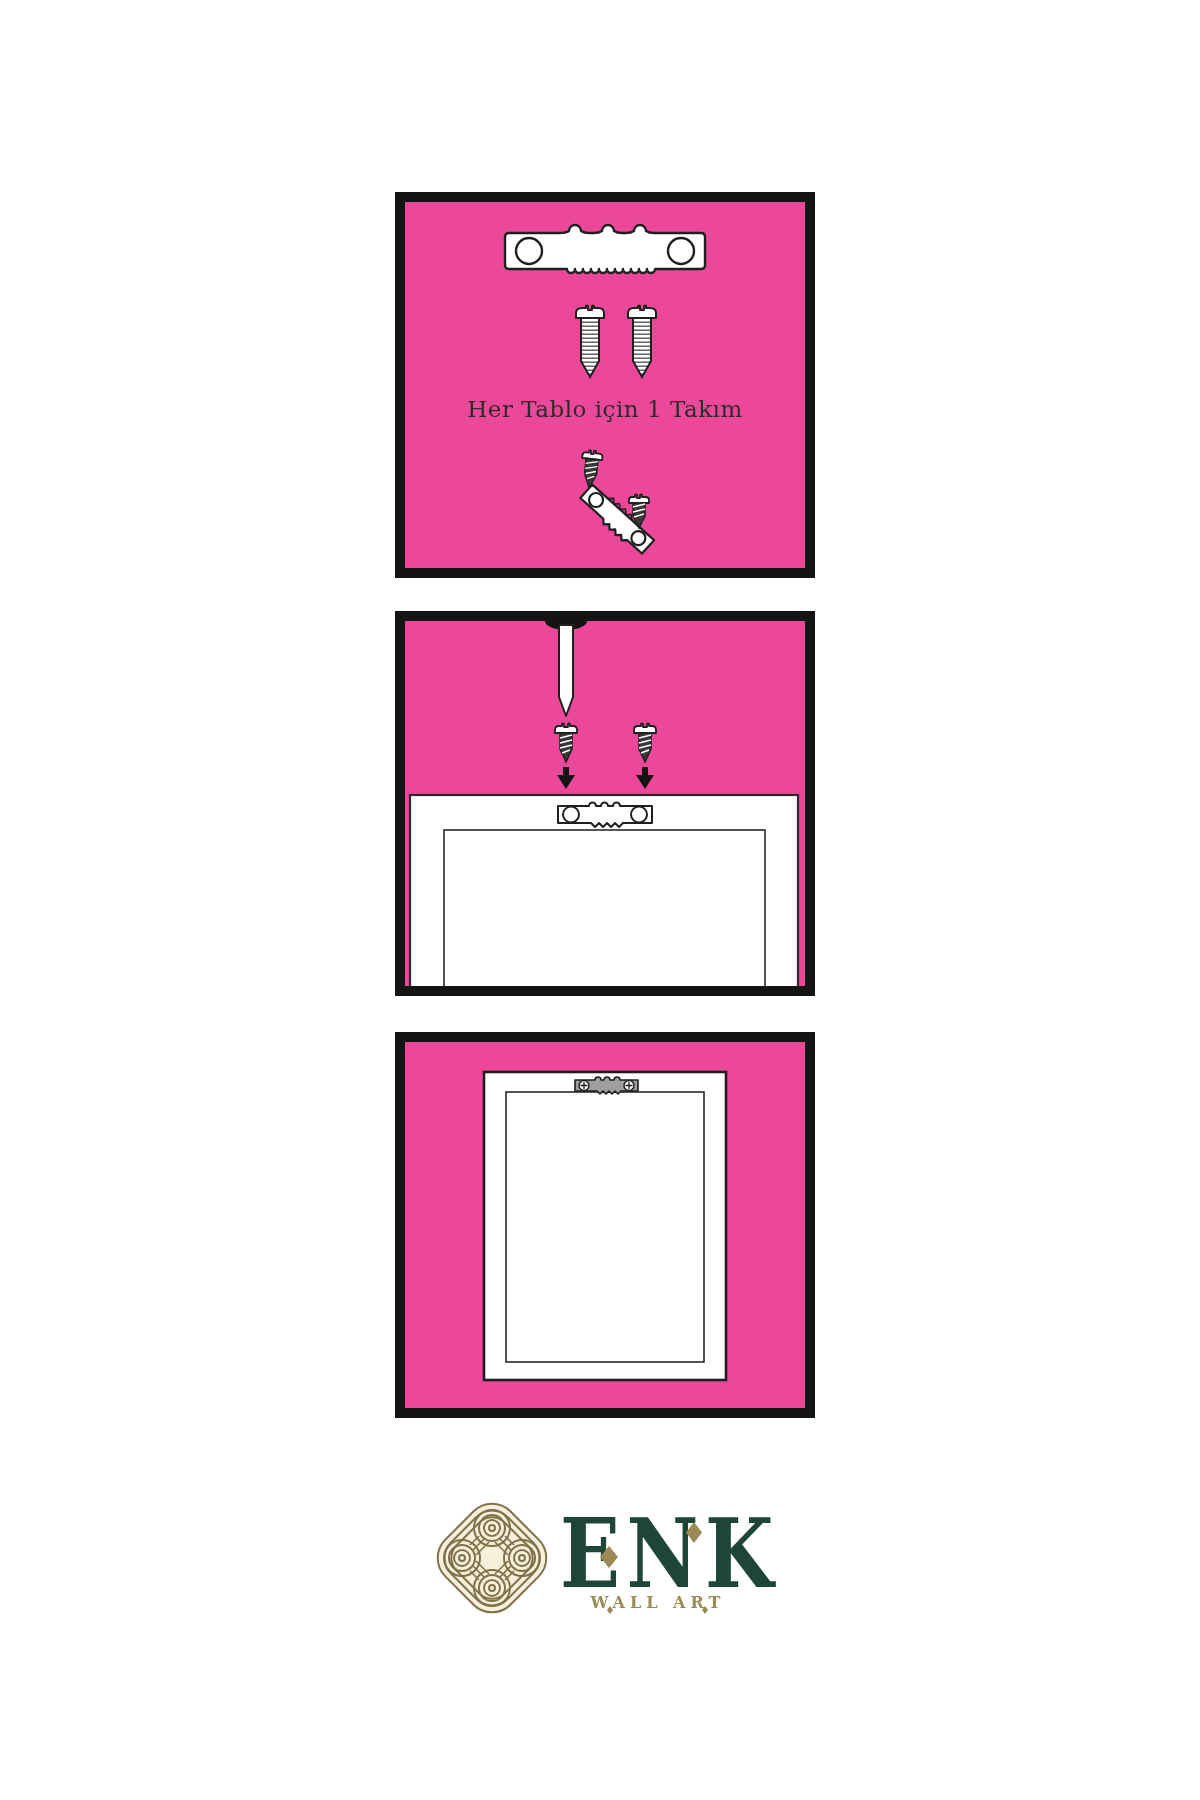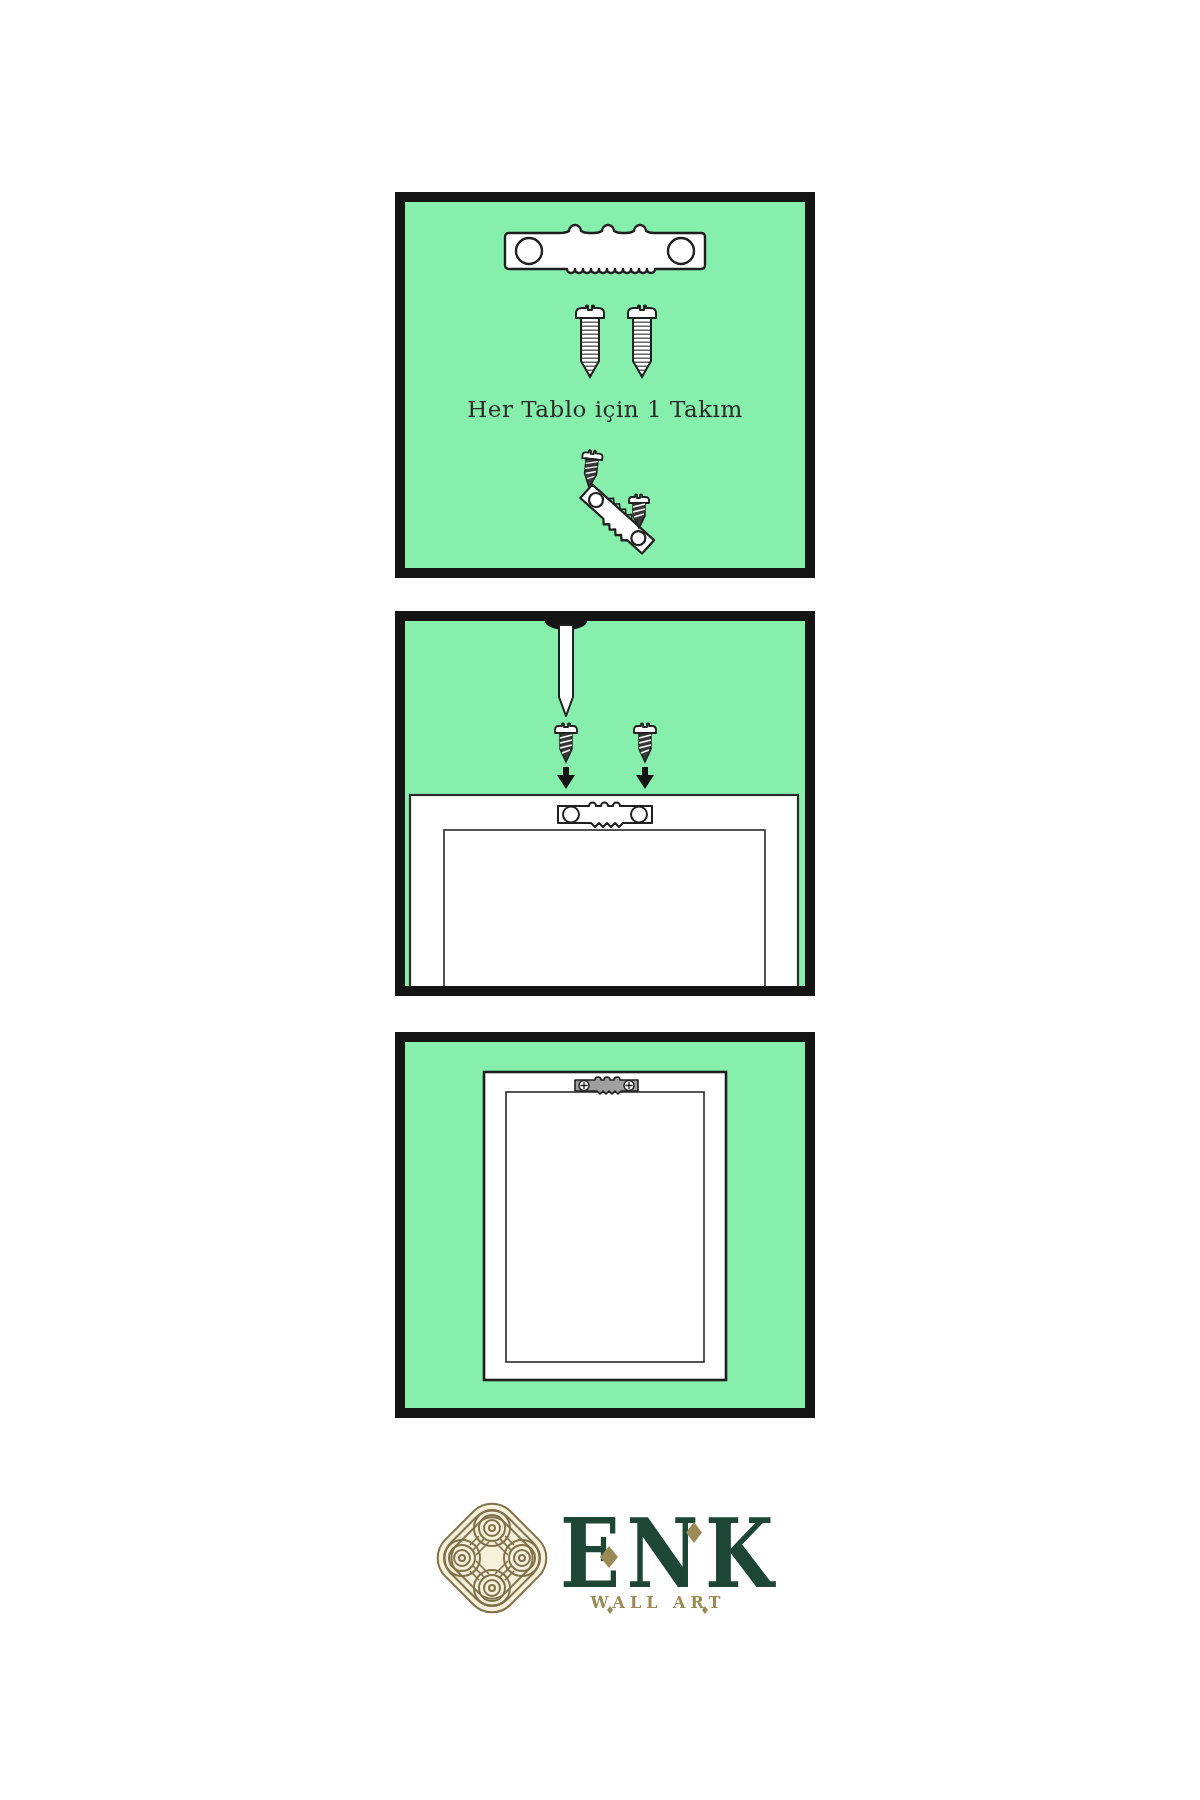--- a/index.html
+++ b/index.html
@@ -1,19 +1,19 @@
 <!DOCTYPE html>
 <html style="--page-bg: #ffffff; --panel-border: #141414; --ink: #1f1f1f; --screw-dark: #383838; --hanger-gray: #9f9f9f; --brand-green: #1d4636; --brand-gold: #9b8a56; --emblem-line: #80714a; --emblem-bg: #f7f0da;"><head>
 <meta charset="utf-8">
 <style>
   html,body{margin:0;padding:0;background:#ffffff;}
   .page{position:relative;width:1200px;height:1800px;background:var(--page-bg,#fff);
         font-family:"DejaVu Serif",serif;overflow:hidden;}
   .panel{position:absolute;box-sizing:border-box;border:10px solid var(--panel-border,#141414);
-         background:#86efac;overflow:hidden;}
+         background:#ec4899;overflow:hidden;}
   .panel svg{position:absolute;left:0;top:0;}
   #panel-1{left:395px;top:192px;width:420px;height:386px;}
   #panel-2{left:395px;top:611px;width:420px;height:385px;}
   #panel-3{left:395px;top:1032px;width:420px;height:386px;}
   .caption{position:absolute;left:0;top:194px;width:100%;text-align:center;
            font-size:23px;letter-spacing:.5px;color:#2b2b2b;}
   
   .brand-emblem{position:absolute;left:426px;top:1487px;width:132px;height:142px;}
   .brand-name{position:absolute;left:560px;top:1506px;font-size:96px;line-height:1;
               font-weight:bold;letter-spacing:8px;color:var(--brand-green,#1d4636);

